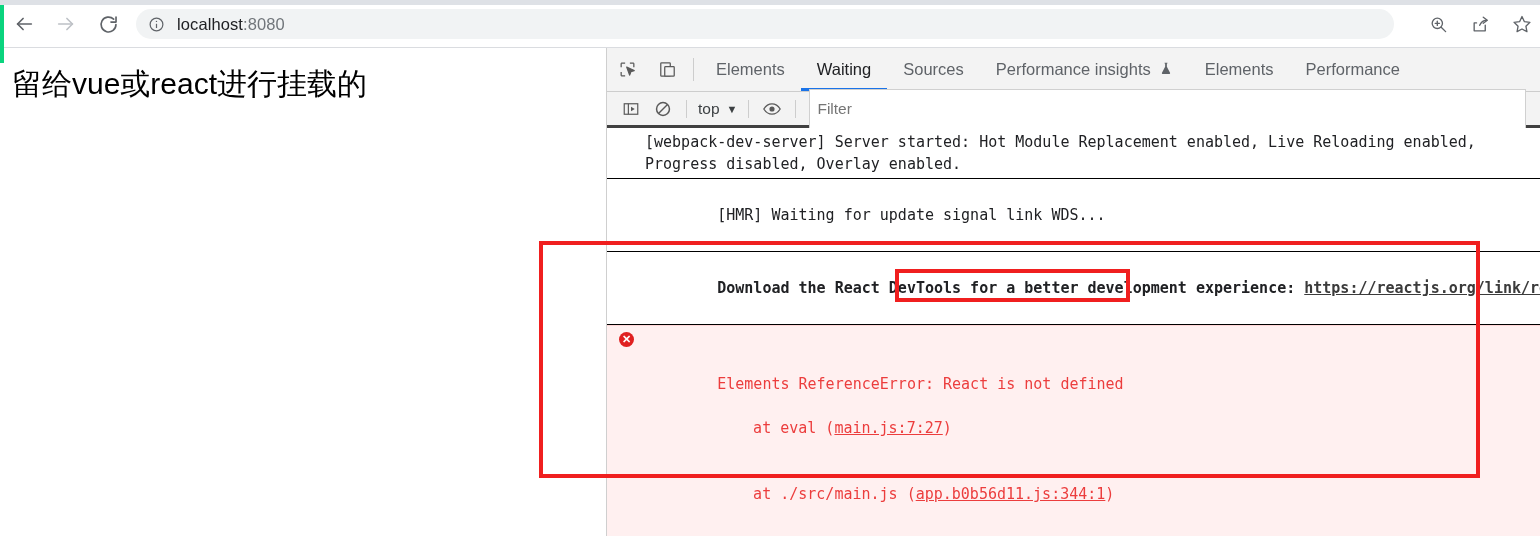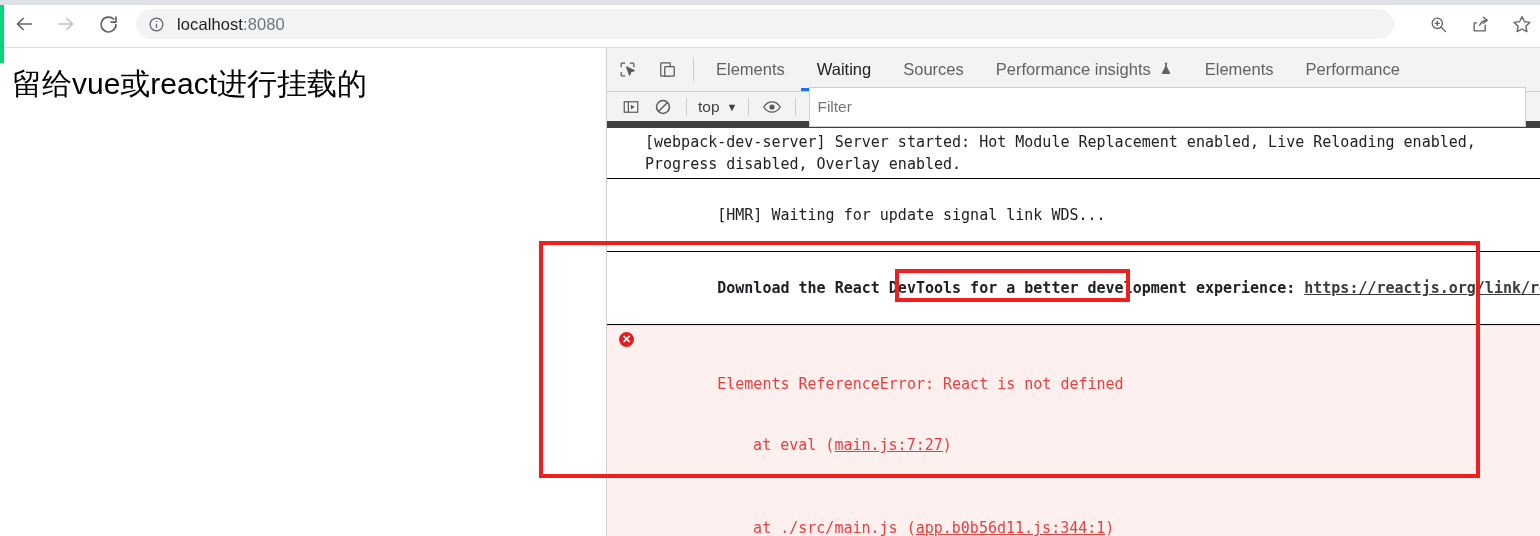--- a/index.html
+++ b/index.html
@@ -134,21 +134,21 @@
     content: "";
     position: absolute; left: 0; right: 0; bottom: 0;
     height: 3px; background: #1a73e8;
   }
   .dt-tab .flask { margin-left: 8px; font-size: 15px; color: #5f6368; }
 
   .dt-filterbar {
     position: absolute; left: 0; top: 44px;
     width: 934px; height: 36px;
     background: #f3f3f3;
-    border-bottom: 7px solid #404040;
+    border-bottom: 3px solid #404040;
     display: flex; align-items: center;
     padding-left: 8px;
   }
   .fb-icon {
     width: 32px; height: 28px;
     display: flex; align-items: center; justify-content: center;
     color: #5a5a5a;
   }
   .fb-sep { width: 1px; height: 18px; background: #cdcdcd; margin: 0 7px; }
   .fb-ctx {
@@ -199,21 +199,21 @@
   }
   .err-badge {
     position: absolute; left: 12px; top: 6px;
     width: 15px; height: 15px; border-radius: 50%;
     background: #e02020;
     color: #fff;
     font-family: "Liberation Sans", sans-serif;
     font-size: 11px; font-weight: bold;
     line-height: 15px; text-align: center;
   }
-  .stack { padding-left: 72px; margin-top: 17px; }
+  .stack { padding-left: 72px; }
   .lnk { color: #3b3b3b; text-decoration: underline; }
   .lnk-red { color: #ec3d3d; text-decoration: underline; }
 
   
   .annot {
     position: absolute;
     border: 4px solid #f01f1f;
     z-index: 20;
     pointer-events: none;
   }

